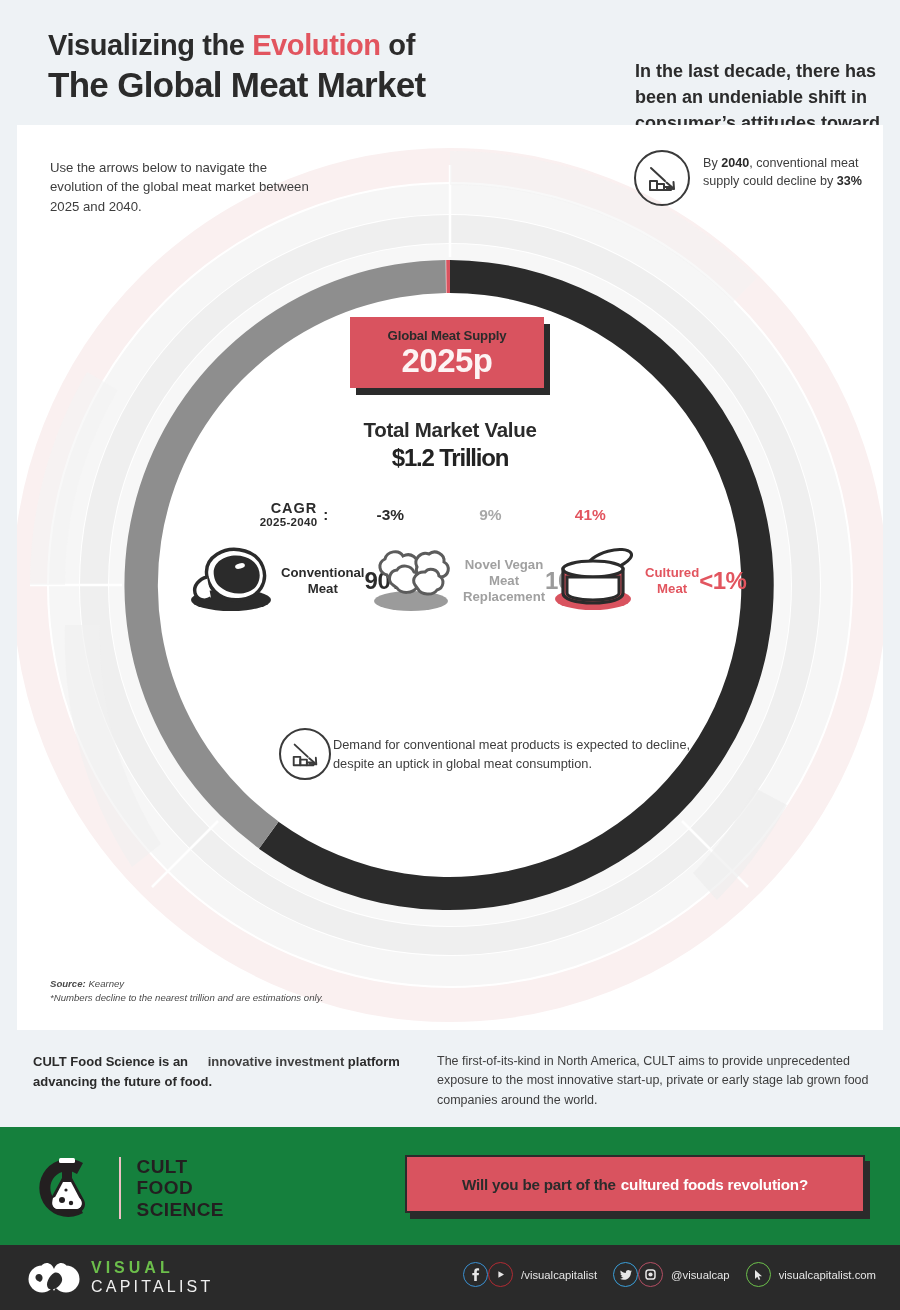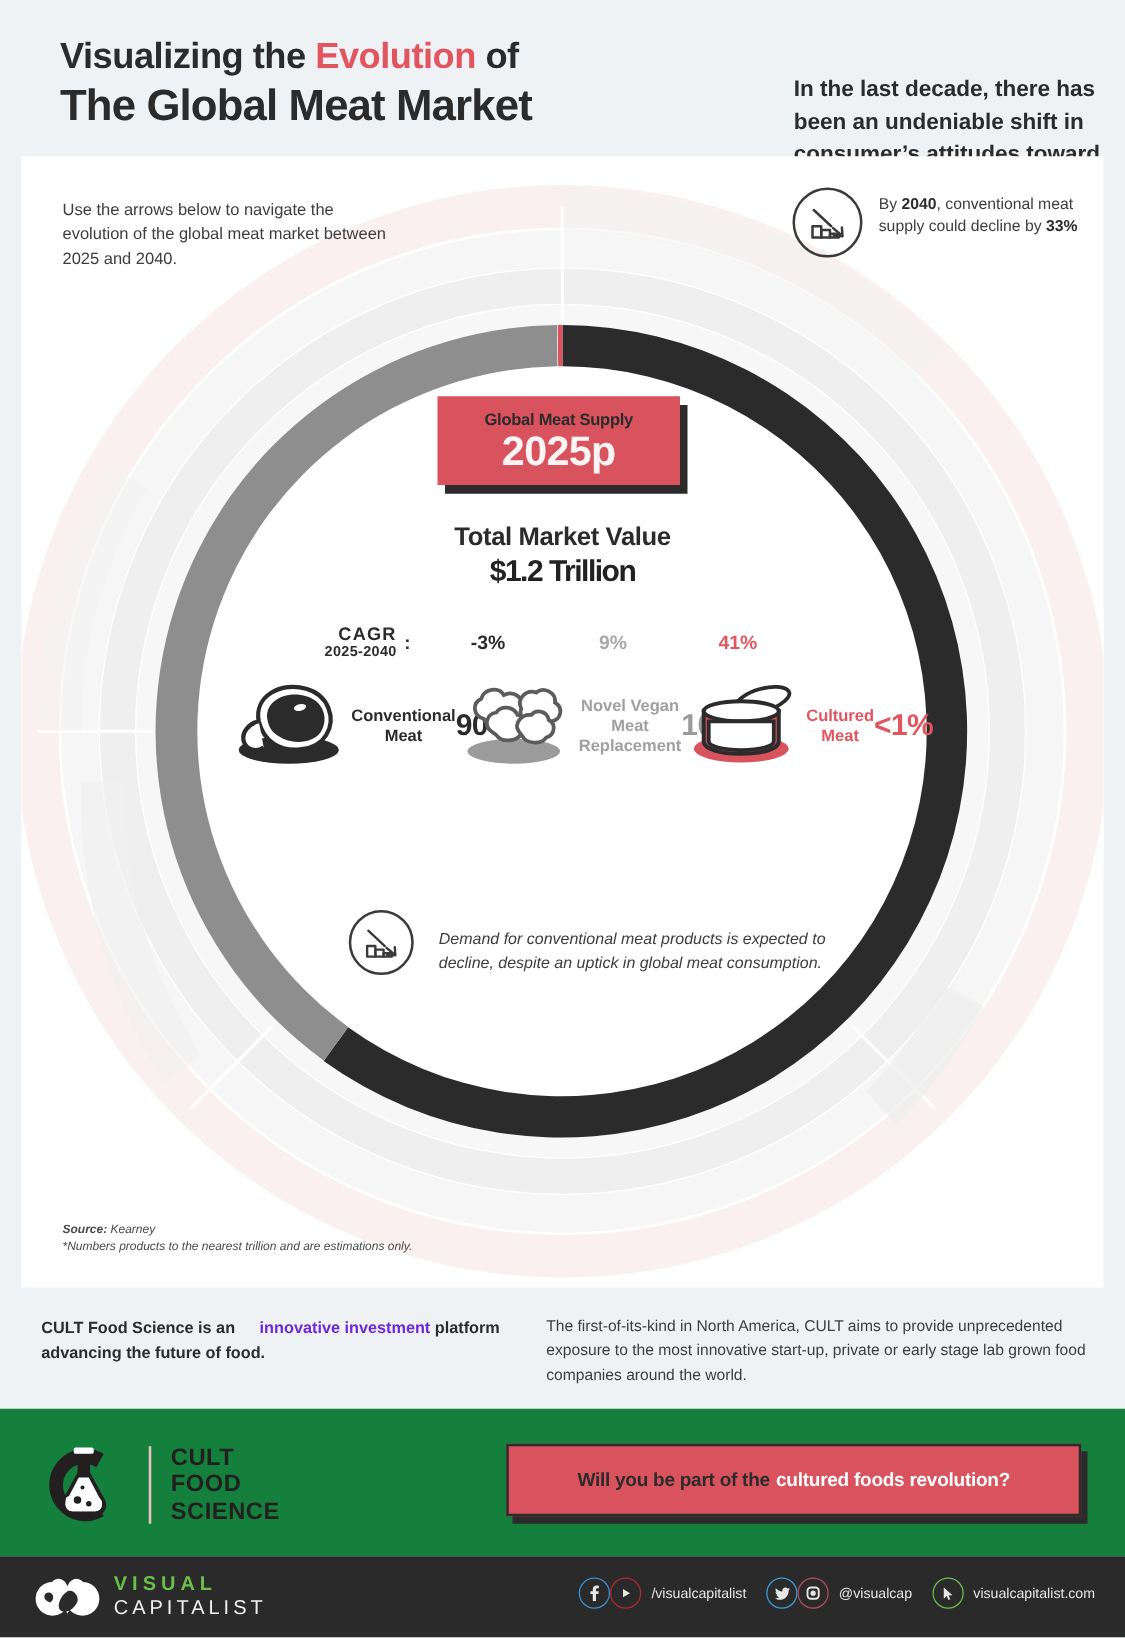--- a/index.html
+++ b/index.html
@@ -86,34 +86,34 @@
   .cat-icon { height:78px; display:flex; align-items:flex-end; justify-content:center; }
   .cat-name { font-size:13.2px; font-weight:bold; line-height:1.22; text-align:center; margin-top:10px; }
   .cat-name.dark { color:#2b2b2b; }
   .cat-name.gray { color:#a0a0a0; }
   .cat-name.red  { color:#e2555f; }
   .cat-pct { font-size:24px; font-weight:bold; margin-top:9px; letter-spacing:-0.5px;}
   .cat-pct.dark { color:#2b2b2b; }
   .cat-pct.gray { color:#9b9b9b; }
   .cat-pct.red  { color:#e2555f; }
 
-  #note { position:absolute; left:262px; top:603px; display:flex; align-items:flex-end; gap:20px; width:420px;font-style:italic;}
+  #note { position:absolute; left:262px; top:603px; display:flex; align-items:center; gap:2px; width:420px;}
   #note .circ-icon { width:52px; height:52px; border-width:2px; }
   #note-text { font-size:12.8px; line-height:1.47; color:#3d3d3d; padding-top:2px; }
 
   
   #source { position:absolute; left:33px; top:852px; font-size:9.6px; font-style:italic;
             line-height:1.5; color:#4a4a4a; }
   #source b { font-weight:bold; font-style:italic; }
 
   
   #desc { position:absolute; left:0; top:1052px; width:900px; height:73px; }
   #desc-left { position:absolute; left:33px; top:0; width:370px; font-size:13px;
                font-weight:bold; line-height:1.5; color:#2b2b2b; }
-  #desc-left .accent { color:#6d28d9;padding-left:16px; }
+  #desc-left .accent { color:#404040;padding-left:16px; }
   #desc-right { position:absolute; left:437px; top:0; width:440px; font-size:12.5px;
                 line-height:1.55; color:#3d3d3d; }
 
   
   #cta-band { position:absolute; left:0; top:1127px; width:900px; height:118px; background:#15803d; }
   #cult-logo { position:absolute; left:27px; top:25px; display:flex; align-items:center; gap:0; }
   #cult-divider { width:1.6px; height:62px; background:#efc1c5; margin:0 16px 0 14px; }
   #cult-words { font-size:19px; font-weight:bold; line-height:1.14; color:#231f20; letter-spacing:0.4px; }
   #cta-btn-wrap { position:absolute; left:405px; top:28px; width:465px; height:62px; }
   #cta-shadow { position:absolute; left:5px; top:6px; width:460px; height:58px; background:#2b2b2b; }
@@ -285,21 +285,21 @@
             <rect x="19" y="26" width="7" height="3"></rect>
           </g>
         </svg>
       </div>
       <div id="note-text">Demand for conventional meat products is expected to decline, despite an uptick in global meat consumption.</div>
     </div>
   </div>
 
   <div id="source">
     <div><b>Source:</b><span> Kearney</span></div>
-    <div>*Numbers products to the nearest trillion and are estimations only.</div>
+    <div>*Numbers decline to the nearest trillion and are estimations only.</div>
   </div>
 </div>
 
 <div id="desc">
   <div id="desc-left"><span>CULT Food Science is an </span><span class="accent">innovative investment</span><span> platform advancing the future of food.</span></div>
   <div id="desc-right">The first-of-its-kind in North America, CULT aims to provide unprecedented exposure to the most innovative start-up, private or early stage lab grown food companies around the world.</div>
 </div>
 
 <div id="cta-band">
   <div id="cult-logo">

